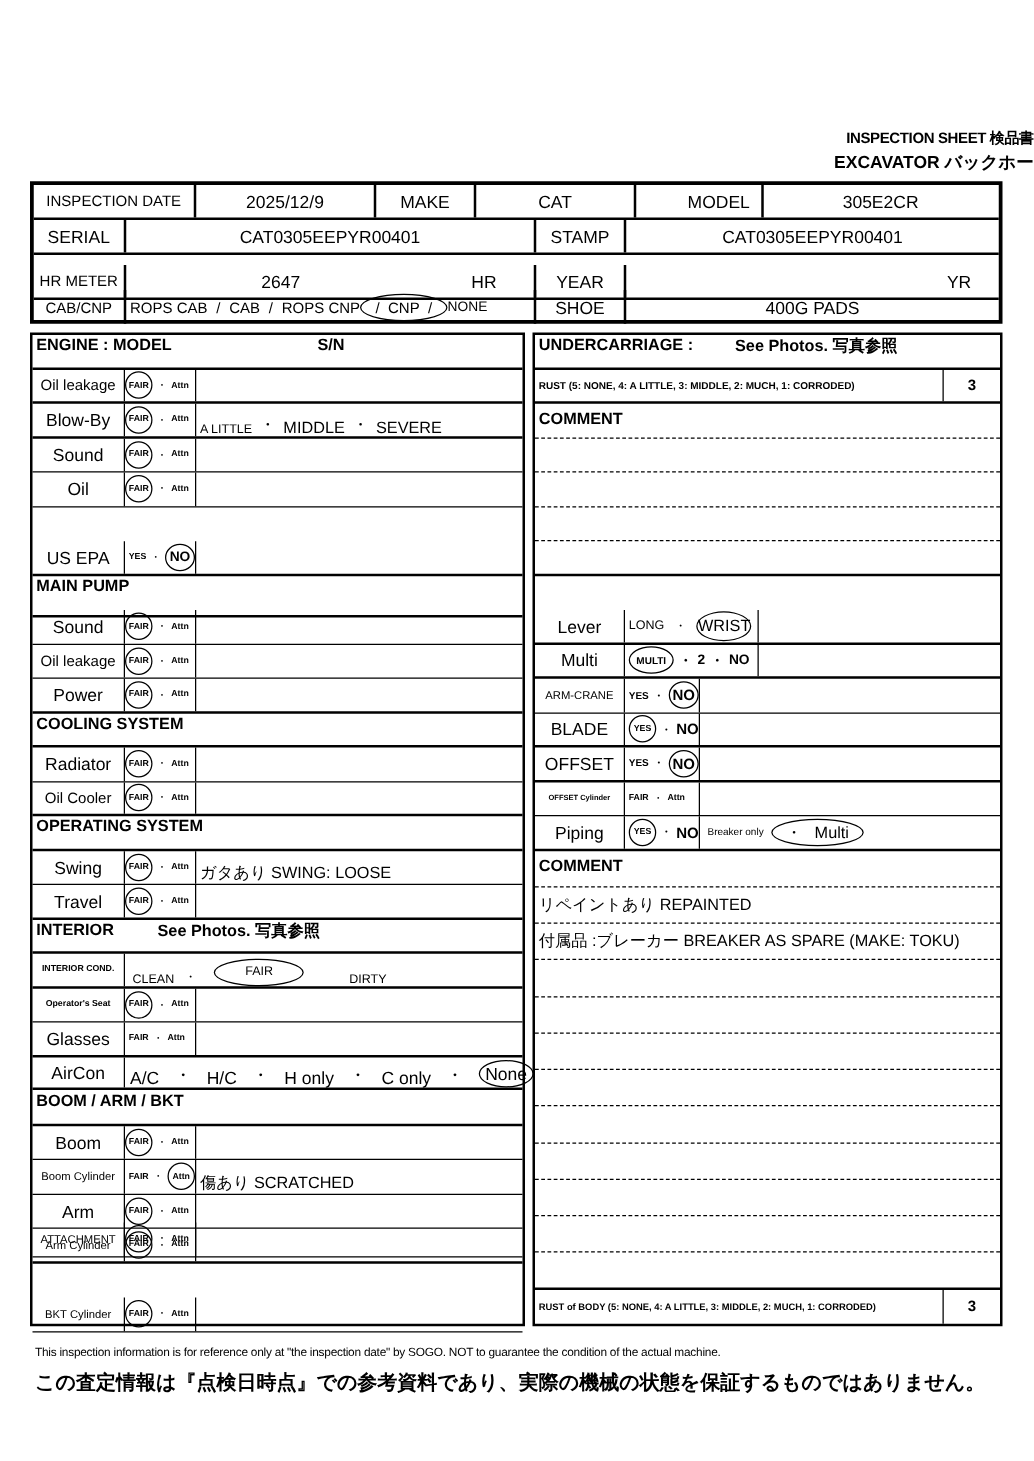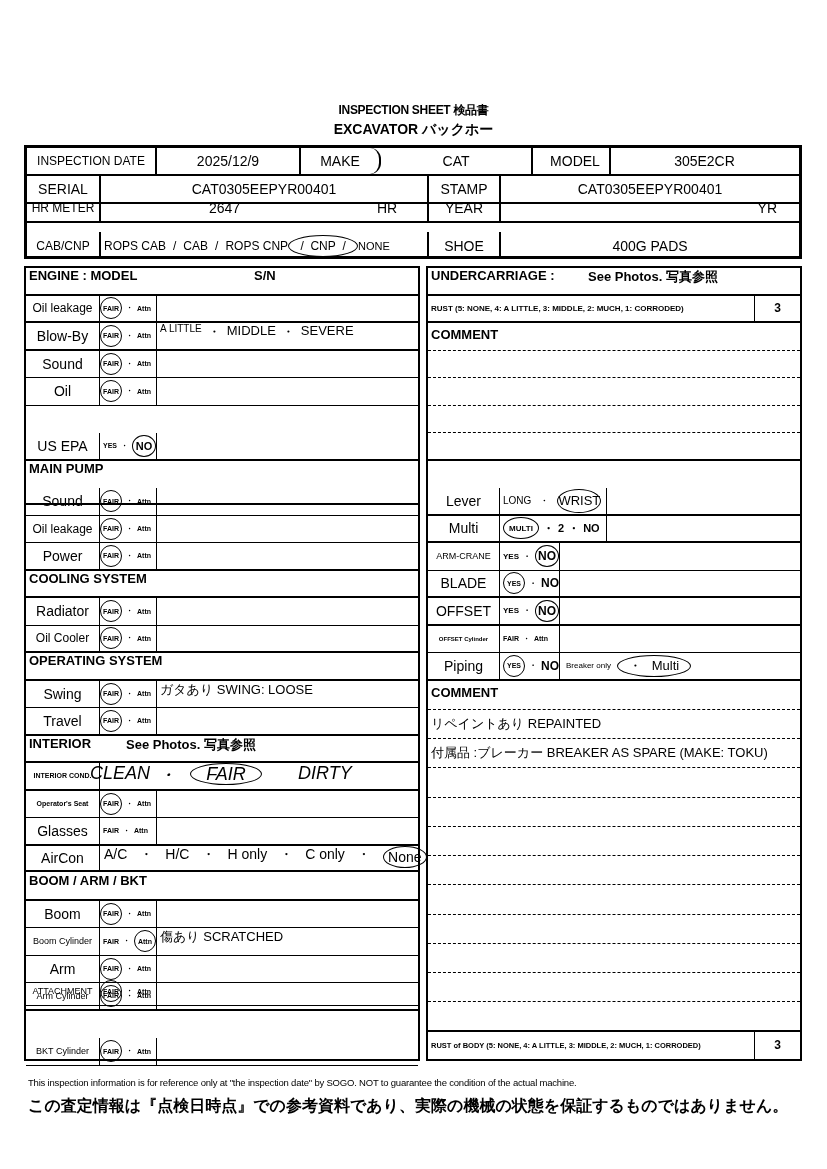--- a/index.html
+++ b/index.html
@@ -1,18 +1,18 @@
 <!DOCTYPE html>
 <html><head>
 <meta charset="utf-8">
 <style>
   * { box-sizing: border-box; margin: 0; padding: 0; }
   html, body { width: 827px; height: 1169px; background: #ffffff; }
   body { position: relative; font-family: "Liberation Sans", "DejaVu Sans", sans-serif; color: #000; }
-  .title { position: absolute; left: 0; width: 827px; text-align: center; font-weight: bold; }
+  .title { position: absolute; left: 0; width: 827px; text-align: right; font-weight: bold; }
   .t1 { top: 102px; font-size: 12px; letter-spacing: -0.3px; }
   .t2 { top: 121px; font-size: 14px; }
 
   
   .hdr { position: absolute; left: 24px; top: 145px; width: 778px; height: 114px; border: 3px solid #000; }
   .hrow { position: absolute; left: 0; width: 772px; border-bottom: 2px solid #000; }
   .hrow:last-child { border-bottom: none; }
   .hc { position: absolute; top: 0; height: 100%; display: flex; align-items: center; justify-content: center; font-size: 14px; border-right: 2px solid #000; white-space: nowrap; overflow: visible; }
   .hc.noborder { border-right: none; }
   .small { font-size: 12px; }
@@ -23,21 +23,21 @@
   .right { left: 426px; top: 266px; width: 376px; height: 795px; }
 
   .row { position: absolute; left: 0; right: 0; border-bottom: 1px solid #000; }
   .row.thick { border-bottom: 2px solid #000; }
   .sec { font-weight: bold; font-size: 13px; display: flex; align-items: flex-start; padding-left: 3px; }
   .lab { position: absolute; left: 0; top: 0; bottom: 0; width: 74px; border-right: 1px solid #000; display: flex; align-items: center; justify-content: center; font-size: 14px; white-space: nowrap; }
   .lab.s9 { font-size: 9px; }
   .lab.s12 { font-size: 12px; }
   .lab.s7 { font-size: 7px; font-weight: bold; }
   .opt { position: absolute; left: 74px; top: 0; bottom: 0; width: 57px; border-right: 1px solid #000; display: flex; align-items: center; font-size: 7px; font-weight: bold; padding-left: 3px; white-space: nowrap; }
-  .note { position: absolute; left: 134px; top: 0; bottom: 0; display: flex; align-items: flex-start; font-size: 13px; white-space: nowrap; }
+  .note { position: absolute; left: 134px; top: 0; bottom: 0; display: flex; align-items: flex-end; font-size: 13px; white-space: nowrap; }
   .circ { display: inline-flex; align-items: center; justify-content: center; border: 1.5px solid #000; border-radius: 50%; }
   .fair-c { width: 22px; height: 22px; font-size: 7px; margin-left: -3px; }
   .dot { margin: 0 4px; }
 
   .rlab { position: absolute; left: 0; top: 0; bottom: 0; width: 72px; border-right: 1px solid #000; display: flex; align-items: center; justify-content: center; font-size: 14px; white-space: nowrap; }
   .rlab.s9 { font-size: 9px; }
   .rlab.s6 { font-size: 6px; font-weight: bold; }
   .ropt { position: absolute; left: 72px; top: 0; bottom: 0; display: flex; align-items: center; font-size: 8px; font-weight: bold; padding-left: 3px; white-space: nowrap; }
   .ropt.bd { border-right: 1px solid #000; }
   .dash { position: absolute; left: 0; right: 0; border-bottom: 1px dashed #000; }
@@ -49,32 +49,32 @@
 </head>
 <body>
 
 <div class="title t1">INSPECTION SHEET 検品書</div>
 <div class="title t2">EXCAVATOR  バックホー</div>
 
 <div class="hdr">
   <div class="hrow" style="top:0;height:28px;">
     <div class="hc small" style="left:0;width:130px;">INSPECTION DATE</div>
     <div class="hc" style="left:130px;width:144px;">2025/12/9</div>
-    <div class="hc" style="left:274px;width:80px;border-radius:11px;">MAKE</div>
-    <div class="hc" style="left:354px;width:152px;">CAT</div>
+    <div class="hc" style="left:274px;width:80px;">MAKE</div>
+    <div class="hc" style="left:354px;width:128px;">CAT</div>
     <div class="hc" style="left:514px;width:70px;">MODEL</div>
     <div class="hc noborder" style="left:584px;width:187px;">305E2CR</div>
   </div>
   <div class="hrow" style="top:28px;height:28px;">
     <div class="hc" style="left:0;width:74px;">SERIAL</div>
     <div class="hc" style="left:74px;width:328px;">CAT0305EEPYR00401</div>
     <div class="hc" style="left:402px;width:72px;">STAMP</div>
     <div class="hc noborder" style="left:474px;width:298px;">CAT0305EEPYR00401</div>
   </div>
-  <div class="hrow" style="top:47px;height:28px;">
+  <div class="hrow" style="top:64px;height:28px;">
     <div class="hc small" style="left:0;width:74px;">HR METER</div>
     <div class="hc" style="left:74px;width:328px;justify-content:flex-start;">
       <span style="position:absolute;left:108px;">2647</span>
       <span style="position:absolute;left:276px;">HR</span>
     </div>
     <div class="hc" style="left:402px;width:72px;">YEAR</div>
     <div class="hc noborder" style="left:474px;width:298px;justify-content:flex-end;padding-right:22px;">
       <span></span>
       <span>YR</span>
     </div>
@@ -148,21 +148,21 @@
     </div>
     <div class="row thick" style="top:165px;height:27.5px;">
       <div class="lab ">US EPA</div>
       <div class="opt">
         <span style="margin-left: 0px;">YES</span>
         <span class="dot">・</span>
         <span class="circ fair-c" style="margin-left: 0px; font-size: 11px; width: 24px; height: 22px;">NO</span>
       </div>
       <div class="note"></div>
     </div>
-    <div class="row thick sec" style="top:192.5px;height:44px;">
+    <div class="row thick sec" style="top:192.5px;height:33px;">
       <span>MAIN PUMP</span>
     </div>
     <div class="row" style="top:220px;height:27.5px;">
       <div class="lab ">Sound</div>
       <div class="opt">
         <span class="circ fair-c">FAIR</span>
         <span class="dot">・</span>
         <span>Attn</span>
       </div>
     </div>
@@ -221,21 +221,21 @@
         <span>Attn</span>
       </div>
       <div class="note"></div>
     </div>
     <div class="row thick sec" style="top:467.5px;height:27.5px;">
       <span>INTERIOR</span>
       <span style="position:absolute;left:100px;">See Photos. 写真参照</span>
     </div>
     <div class="row thick" style="top:495px;height:27.5px;">
       <div class="lab s7">INTERIOR COND.</div>
-      <div class="note" style="left:64px;font-size:18px;font-style:italic;">
+      <div class="note" style="left:80px;font-size:10px;">
         <span>CLEAN</span>
         <span class="dot" style="margin:0 8px;">・</span>
         <span class="circ" style="width:72px;height:22px;margin:0 6px;">FAIR</span>
         <span style="width:30px;display:inline-block;"></span>
         <span>DIRTY</span>
       </div>
     </div>
     <div class="row" style="top:522.5px;height:27.5px;">
       <div class="lab s7">Operator's Seat</div>
       <div class="opt">

